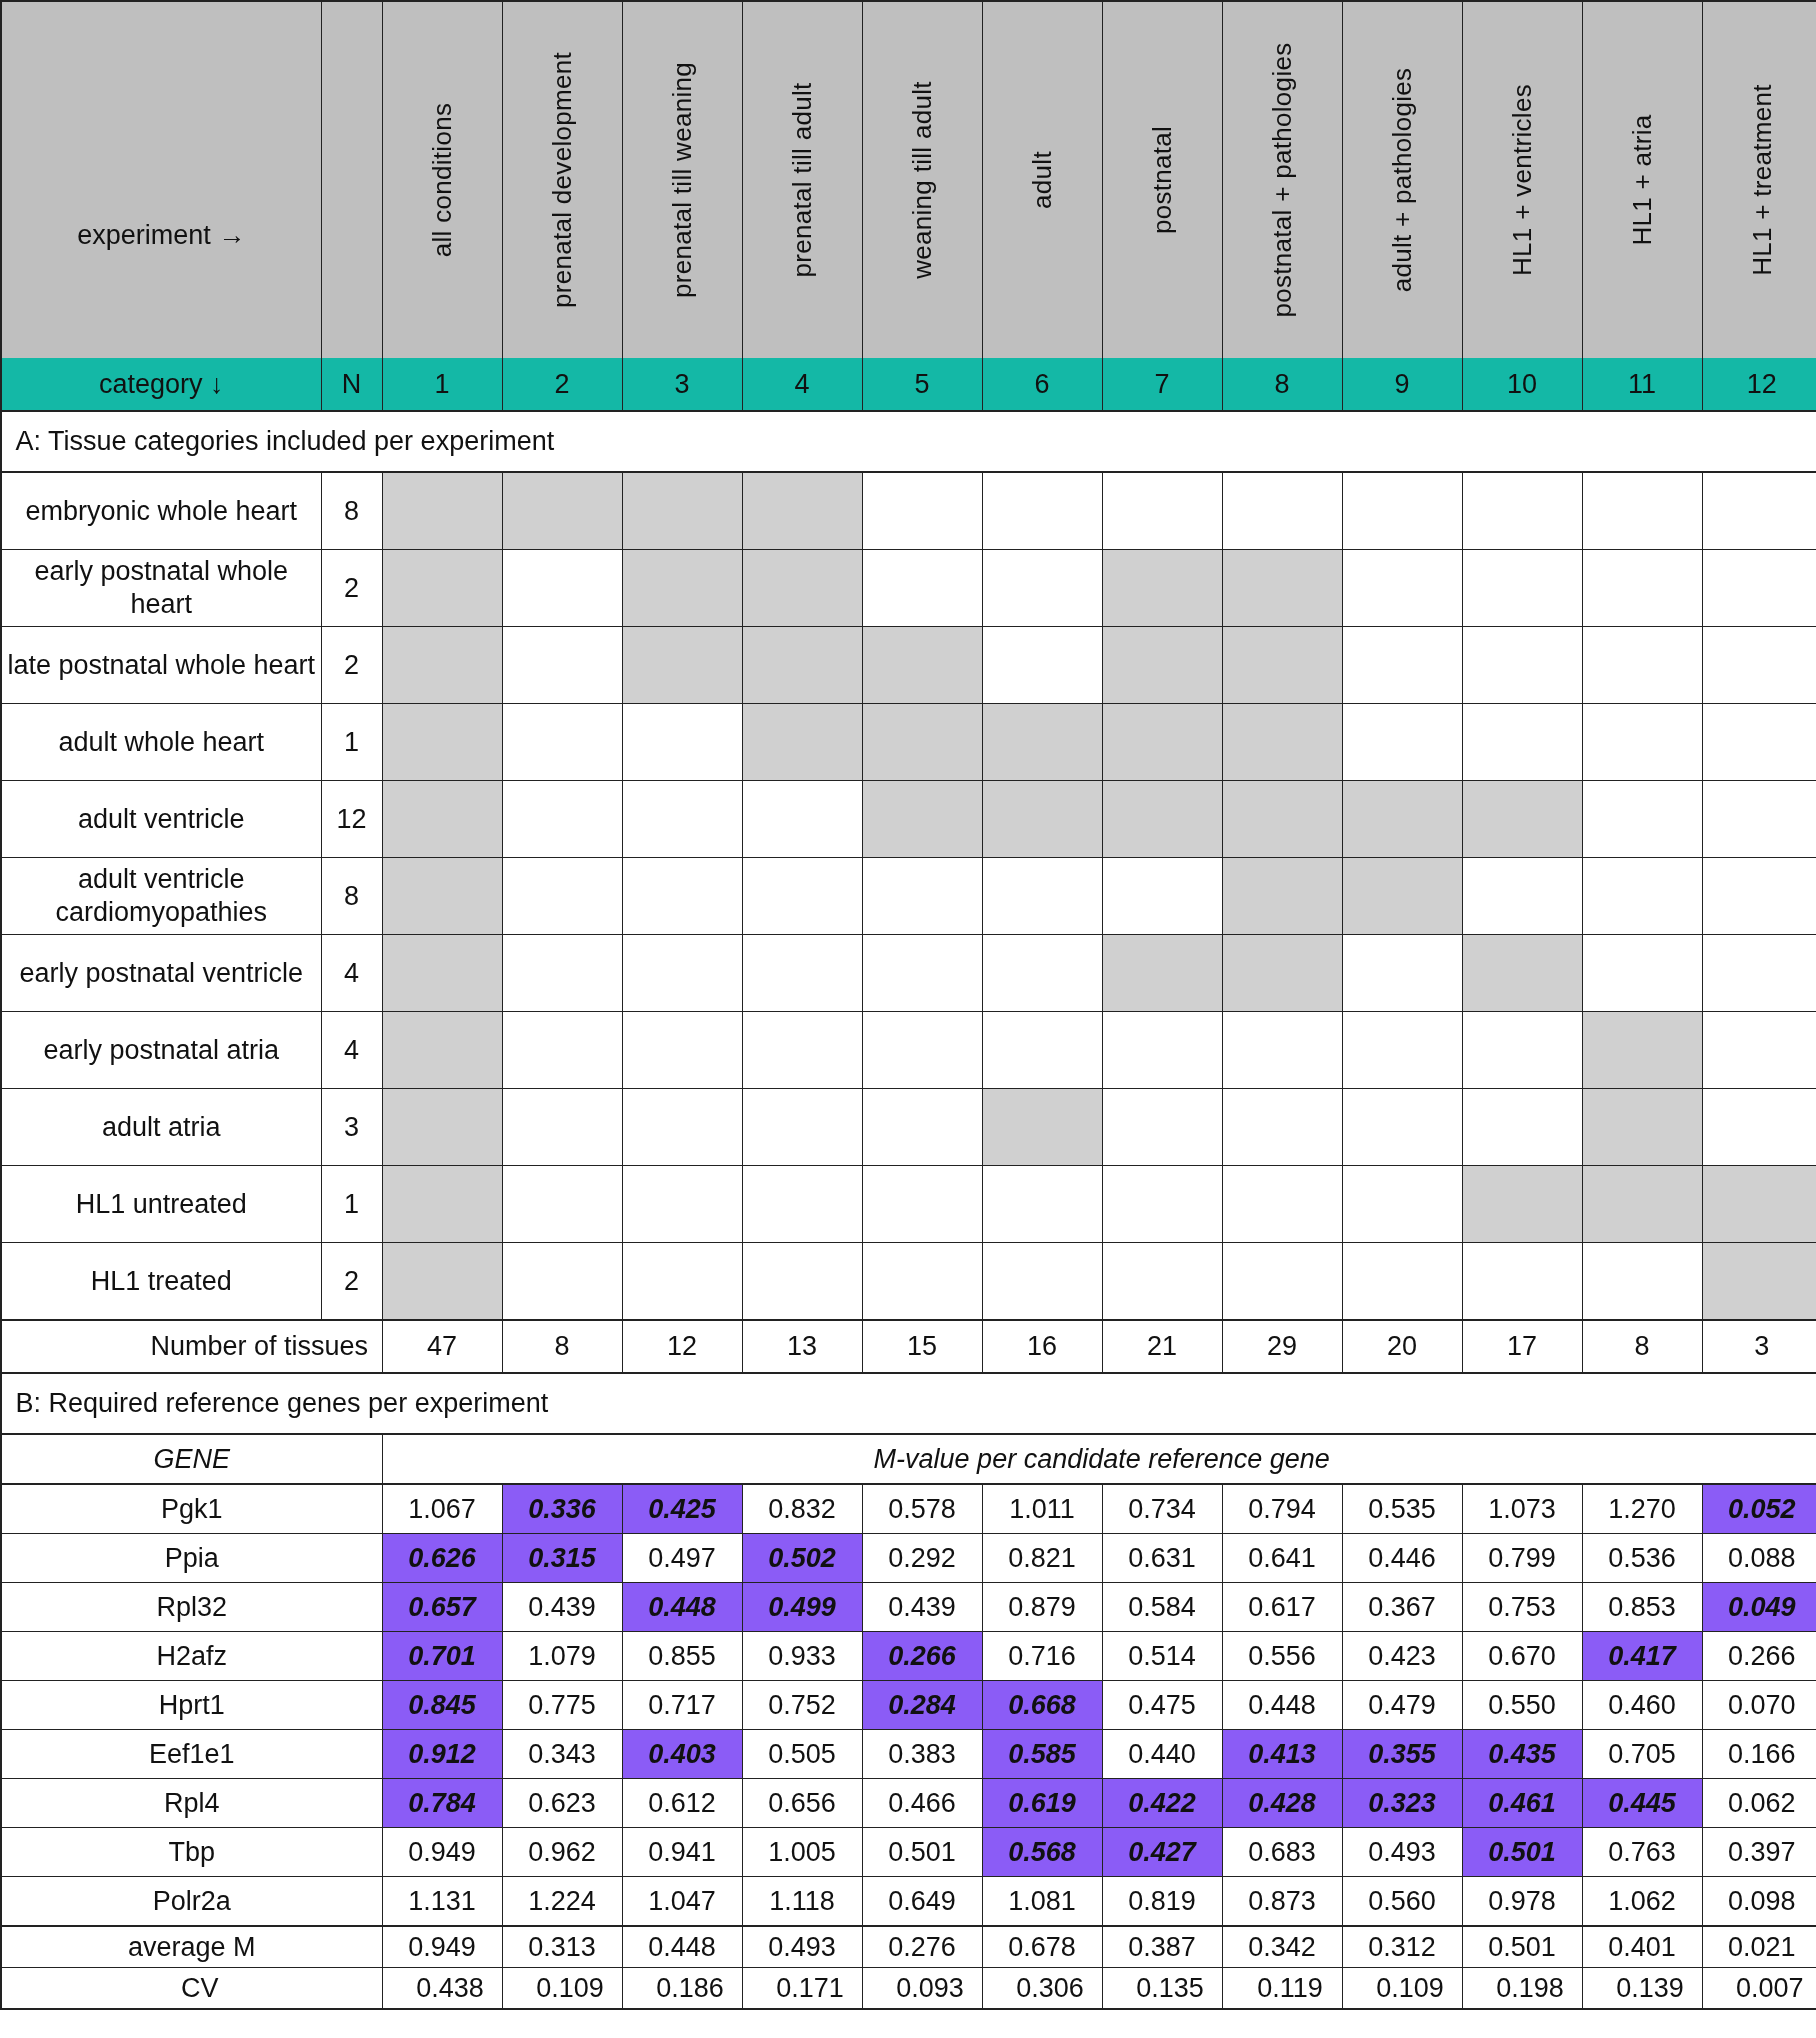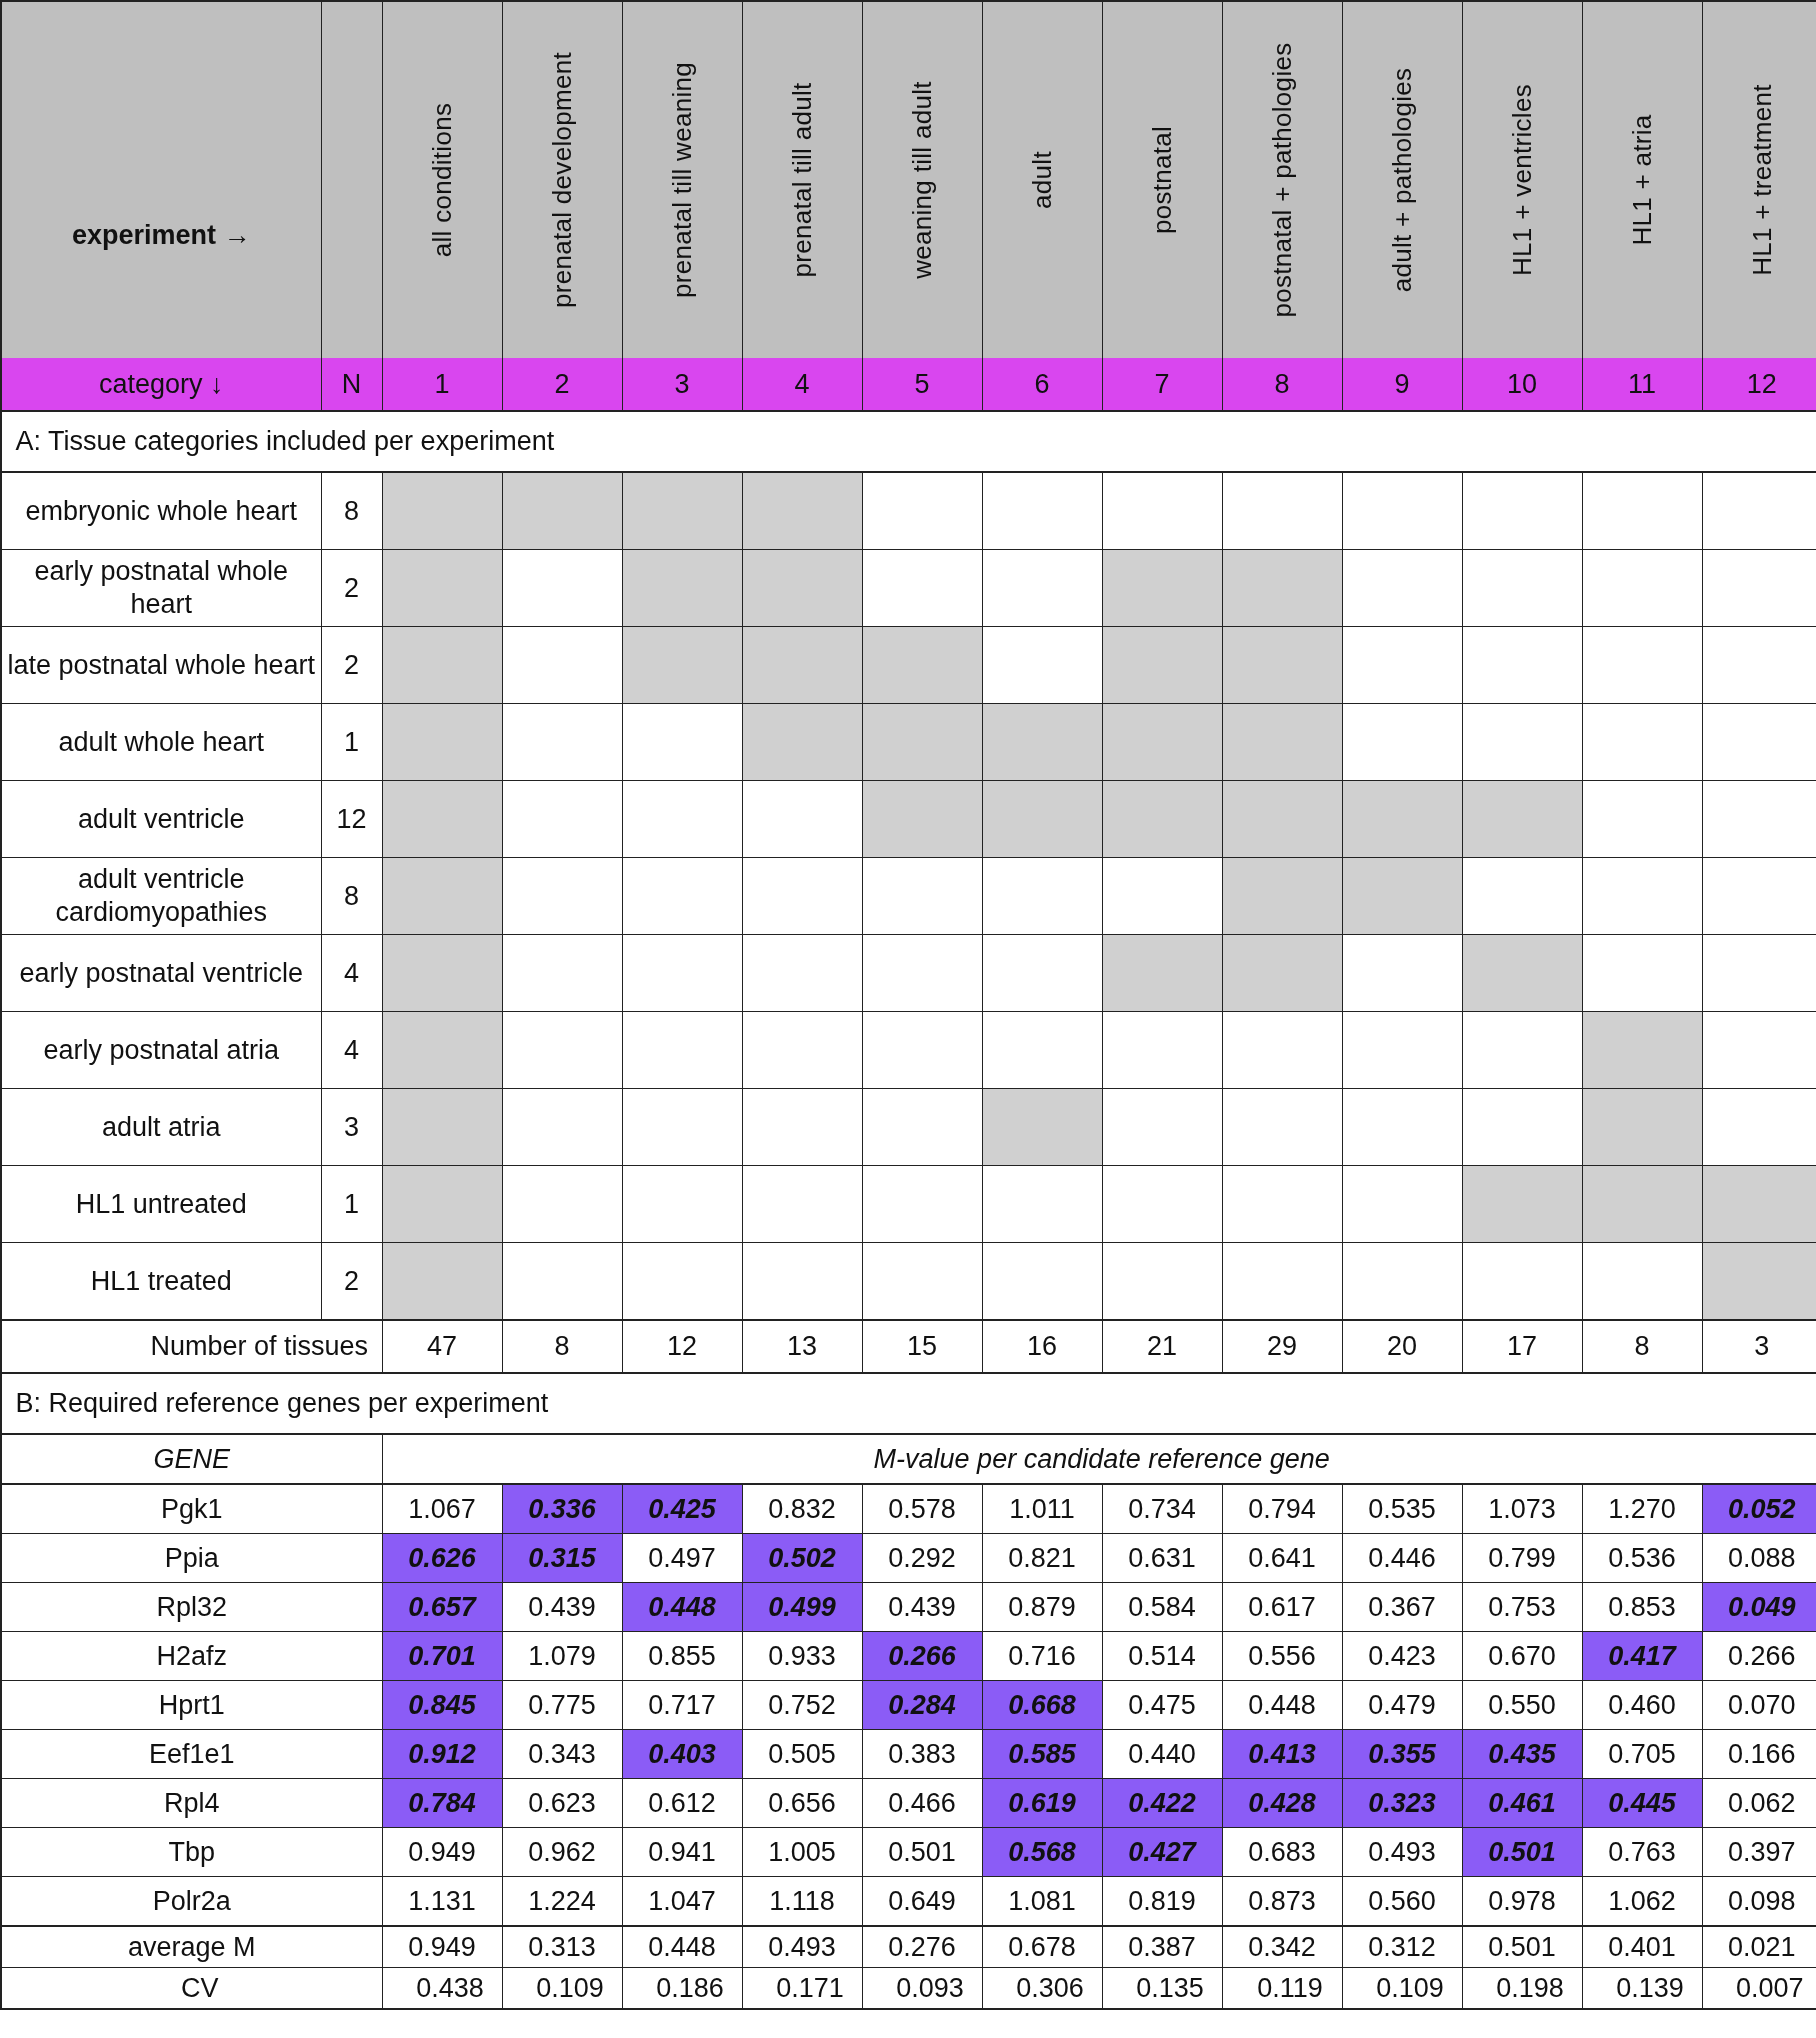--- a/index.html
+++ b/index.html
@@ -16,31 +16,31 @@
     vertical-align: middle;
     padding: 0;
     overflow: hidden;
   }
   col.c-label { width: 320px; }
   col.c-n { width: 61px; }
   col.c-exp { width: 120px; }
 
   
   tr.hdr-top td { height: 356px; background: #bfbfbf; border-top: 2.9px solid #222; border-bottom: none; }
-  tr.hdr-bot td { height: 52px; background: #d946ef; border-top: none; border-bottom: 2.9px solid #222; text-align: center; }
+  tr.hdr-bot td { height: 52px; background: #14b8a6; border-top: none; border-bottom: 2.9px solid #222; text-align: center; }
   .vert-wrap { height: 356px; position: relative; }
   .vert {
     position: absolute;
     left: 50%; top: 50%;
     transform: translate(-50%, -50%) rotate(-90deg);
     white-space: nowrap;
     font-size: 26px;
     letter-spacing: 0.3px;
   }
-  .hdr-label-text { display: block; margin-top: 110px; font-weight: bold; }
+  .hdr-label-text { display: block; margin-top: 110px; }
   td.hdr-n-top { border-right: 2.4px solid #222; }
   td.hdr-label-top, td.hdr-label-bot { border-right: 2.4px solid #222; }
 
   
   tr.section td { height: 59px; text-align: left; padding-left: 13.4px; border-top: 2.9px solid #222; border-bottom: 2.9px solid #222; font-size: 27px; }
 
   
   tr.a-row td { height: 76px; }
   tr.a-row td.cat { line-height: 33px; padding: 0 5px; margin-left: 48px; }
   td.inc { background: #d0d0d0; }

